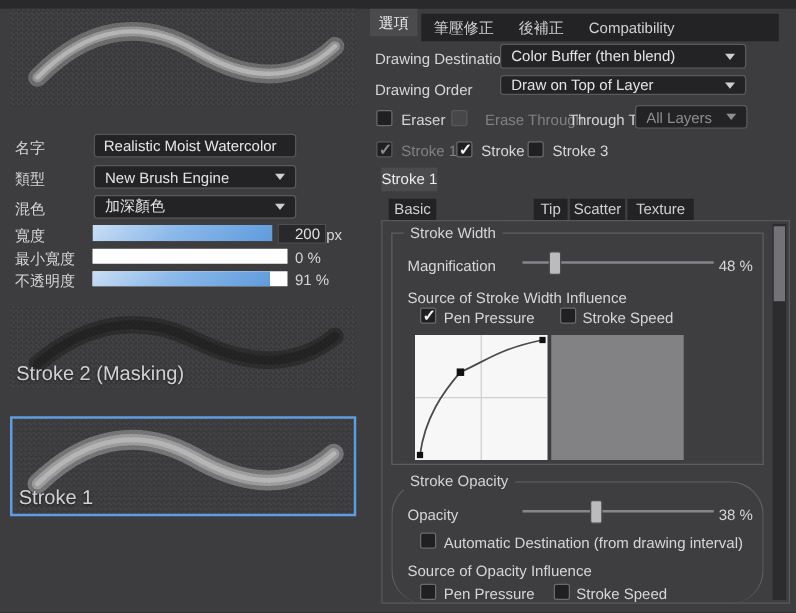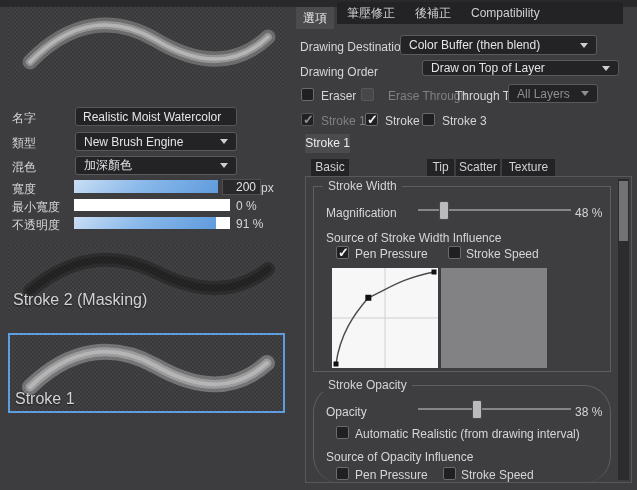--- a/index.html
+++ b/index.html
@@ -49,27 +49,27 @@
   .l-type{left:12px;top:136px;} .f-type{left:75px;top:132px;width:162px;height:19px;}
   .l-blend{left:12px;top:160px;} .f-blend{left:75px;top:156px;width:162px;height:19px;}
   .l-w{left:12px;top:182px;}  .b-w{left:74px;top:180px;width:144px;height:13px;}
   .vb-w{left:222px;top:179px;width:33px;height:14px;} .unit-px{left:261px;top:181px;}
   .l-mw{left:12px;top:200px;} .b-mw{left:74px;top:199px;width:156px;height:12px;} .v-mw{left:236px;top:199px;}
   .l-op{left:12px;top:218px;} .b-op{left:74px;top:217px;width:156px;height:12px;} .v-op{left:236px;top:217px;}
 
   
   .tab-active{position:absolute;left:296px;top:7px;width:38px;height:22px;background:#4b4b4d;
       text-align:center;line-height:22px;color:#ececee;}
-  .tab-strip{position:absolute;left:337px;top:2px;width:286px;height:22px;background:#232325;
+  .tab-strip{position:absolute;left:337px;top:11px;width:286px;height:22px;background:#232325;
       display:flex;align-items:center;}
   .tab-strip span{line-height:22px;padding:0 10px;color:#d0d0d2;white-space:nowrap;}
 
   
   .l-dest{left:300px;top:40px;}  .dd-dest{left:400px;top:35px;width:197px;height:20px;}
-  .l-order{left:300px;top:65px;} .dd-order{left:400px;top:60px;width:197px;height:16px;margin-left:22px;}
+  .l-order{left:300px;top:65px;} .dd-order{left:400px;top:60px;width:197px;height:16px;}
   .cb-eraser{left:301px;top:88px;} .lb-eraser{left:321px;top:89px;}
   .cb-et{left:361px;top:88px;}     .lb-et{left:388px;top:89px;}
   .l-tt{left:455px;top:89px;}      .dd-tt{left:508px;top:84px;width:90px;height:19px;}
   .cb-s1{left:301px;top:113px;} .lb-s1{left:321px;top:114px;}
   .cb-s2{left:365px;top:113px;} .lb-s2{left:385px;top:114px;}
   .cb-s3{left:422px;top:113px;} .lb-s3{left:442px;top:114px;}
 
   
   .stab{position:absolute;top:134px;height:19px;line-height:19px;text-align:center;}
   .stab1{left:305px;width:45px;background:#4b4b4d;color:#ececee;}
@@ -250,21 +250,21 @@
     <div class="group g-op">
       <span class="legend">Stroke Opacity</span>
       <span class="lbl l-opa">Opacity</span>
       <div class="slider sl-opa">
         <div class="sl-track"></div>
         <div class="sl-handle" style="left: 38.5%;"></div>
       </div>
       <span class="lbl v-opa">38 %</span>
 
       <span class="cb cb-auto"></span>
-      <span class="lbl lb-auto">Automatic Realistic (from drawing interval)</span>
+      <span class="lbl lb-auto">Automatic Destination (from drawing interval)</span>
 
       <span class="lbl l-soi">Source of Opacity Influence</span>
       <span class="cb cb-pp2"></span>
       <span class="lbl lb-pp2">Pen Pressure</span>
       <span class="cb cb-ss2"></span>
       <span class="lbl lb-ss2">Stroke Speed</span>
     </div>
 
     <div class="vscroll">
       <div class="vthumb"></div>

